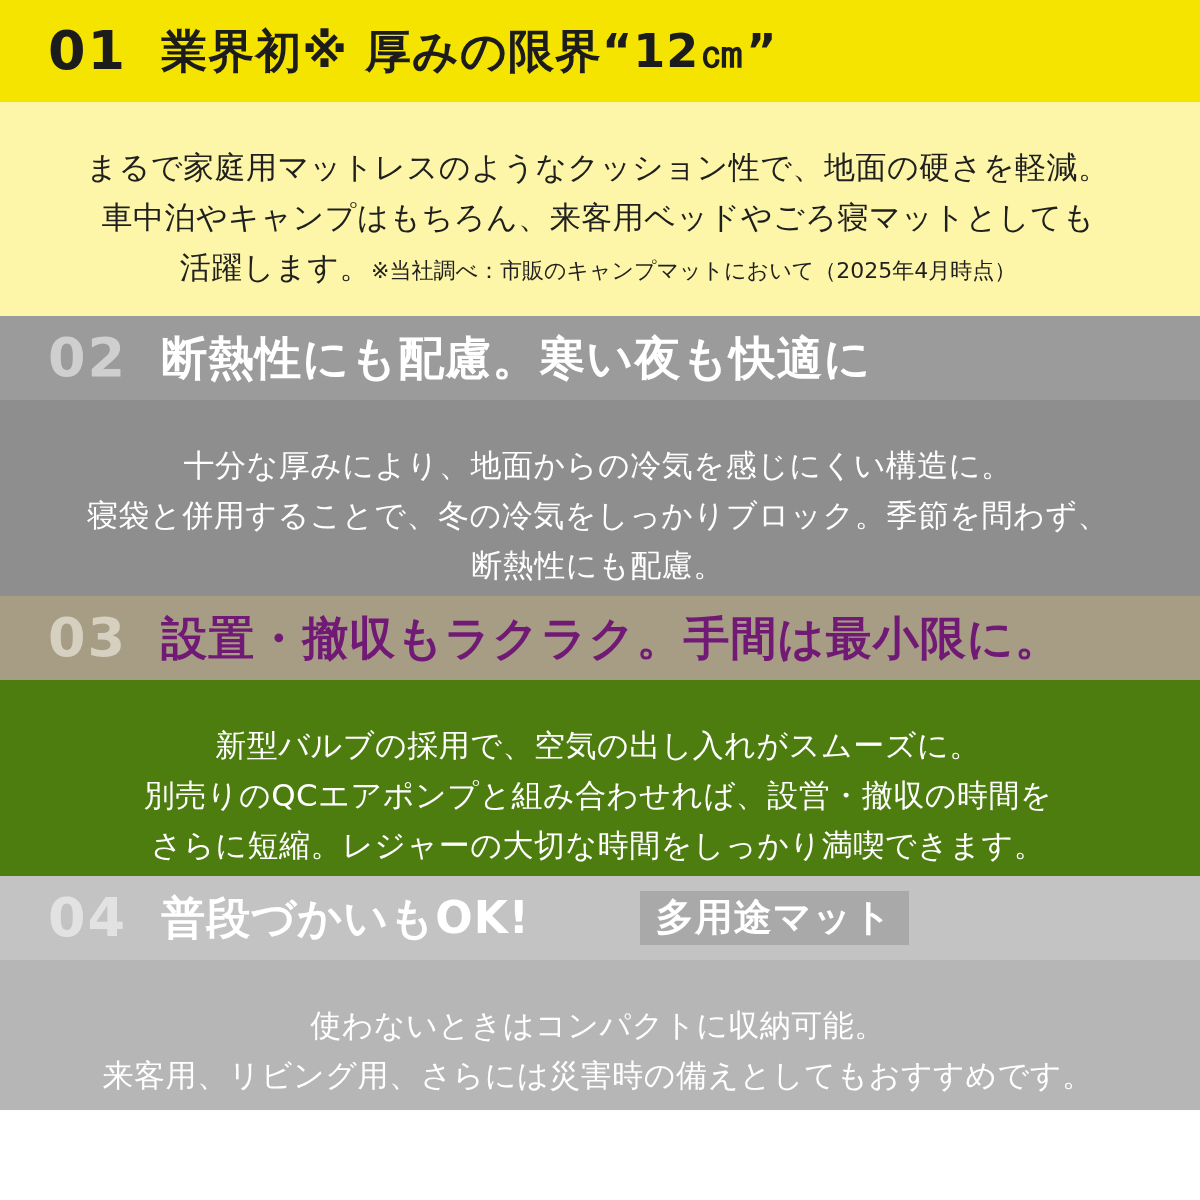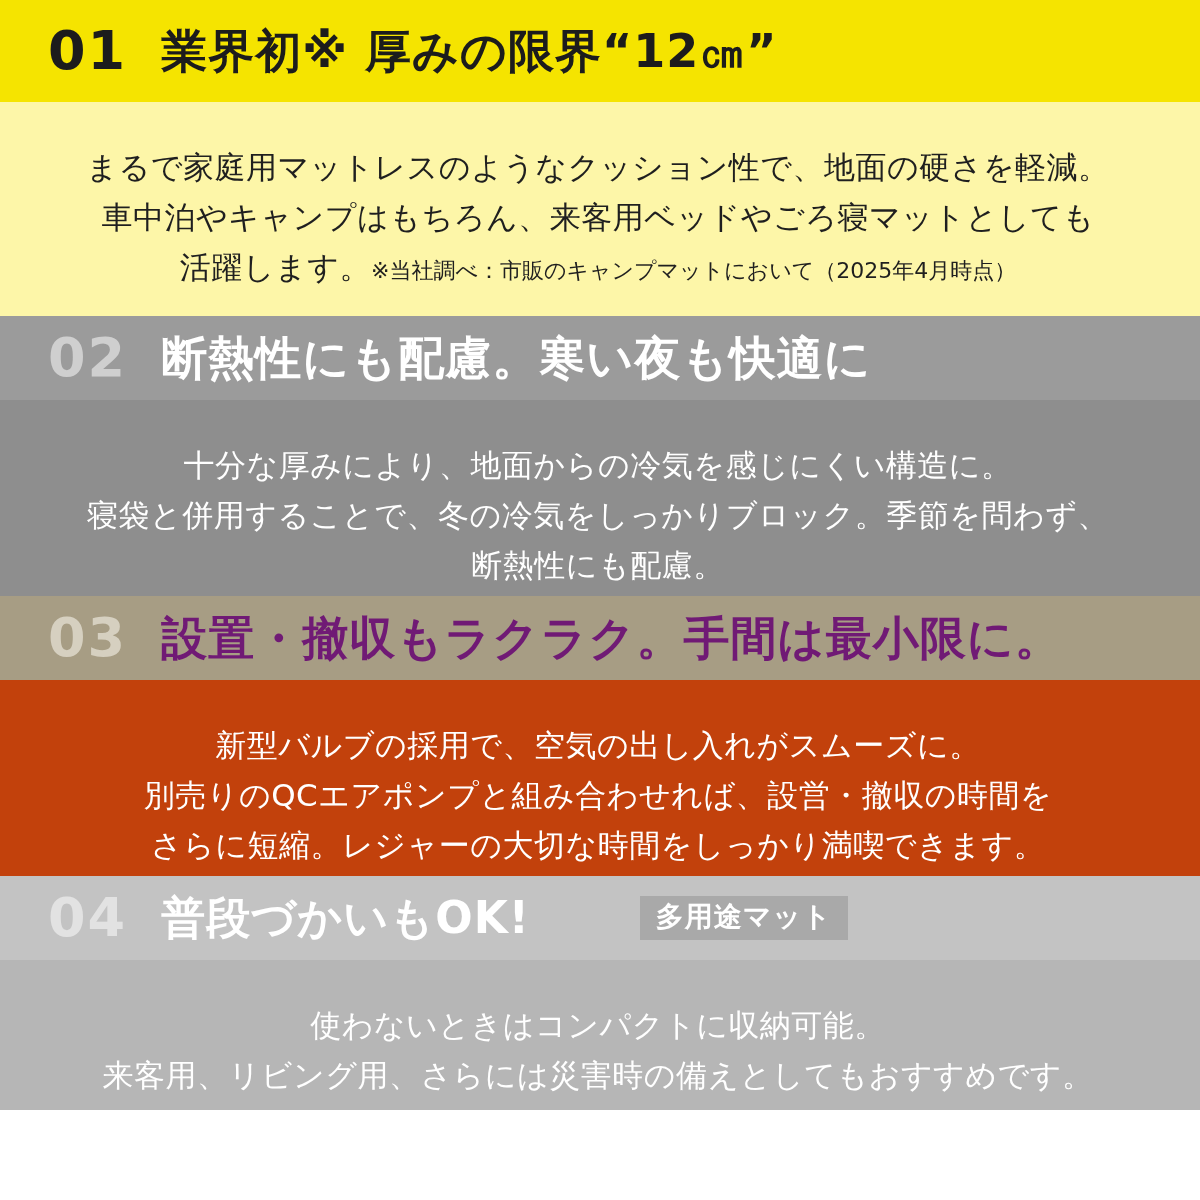--- a/index.html
+++ b/index.html
@@ -110,21 +110,21 @@
   .s02 .body-line { color: #ffffff; }
 
   
   .s03 .header-bar {
     background: #a79d84;
     height: 84px;
   }
   .s03 .num { color: #d6d0c0; }
   .s03 .head-title { color: #701a75; }
   .s03 .body-box {
-    background: #c2410c;
+    background: #4d7c0f;
     height: 196px;
   }
   .s03 .body-line { color: #ffffff; }
 
   
   .s04 .header-bar {
     background: #c3c3c3;
     height: 84px;
     justify-content: flex-start;
   }
@@ -135,21 +135,21 @@
     height: 150px;
   }
   .s04 .body-line { color: #ffffff; }
 
   .tag {
     margin-left: 110px;
     background: #a9a9a9;
     color: #ffffff;
     font-family: "DejaVu Sans", sans-serif;
     font-weight: bold;
-    font-size: 28px;
+    font-size: 38px;
     letter-spacing: 1px;
     padding: 7px 16px 9px 16px;
     white-space: nowrap;
     line-height: 1;
   }
 
   .title-small {
     font-size: 44px;
   }
 </style>

